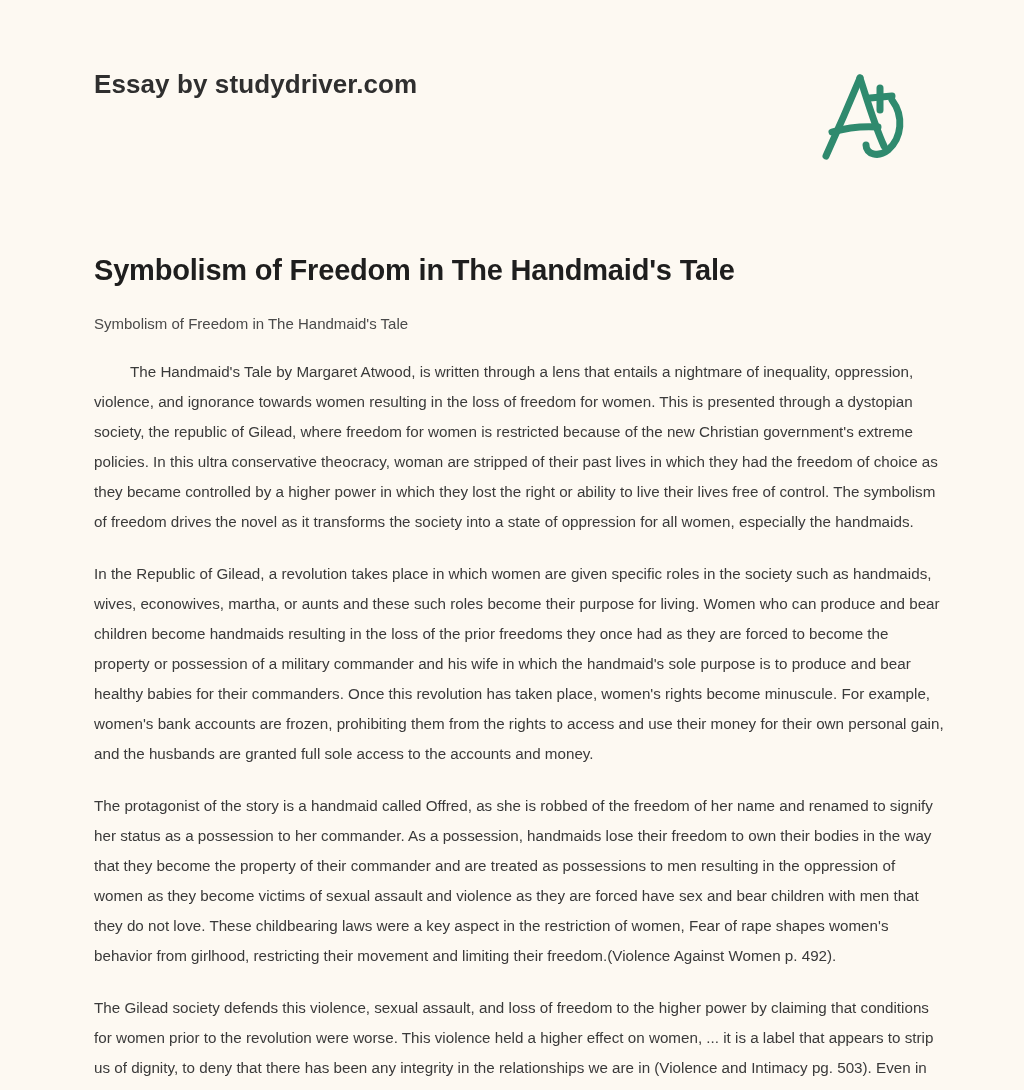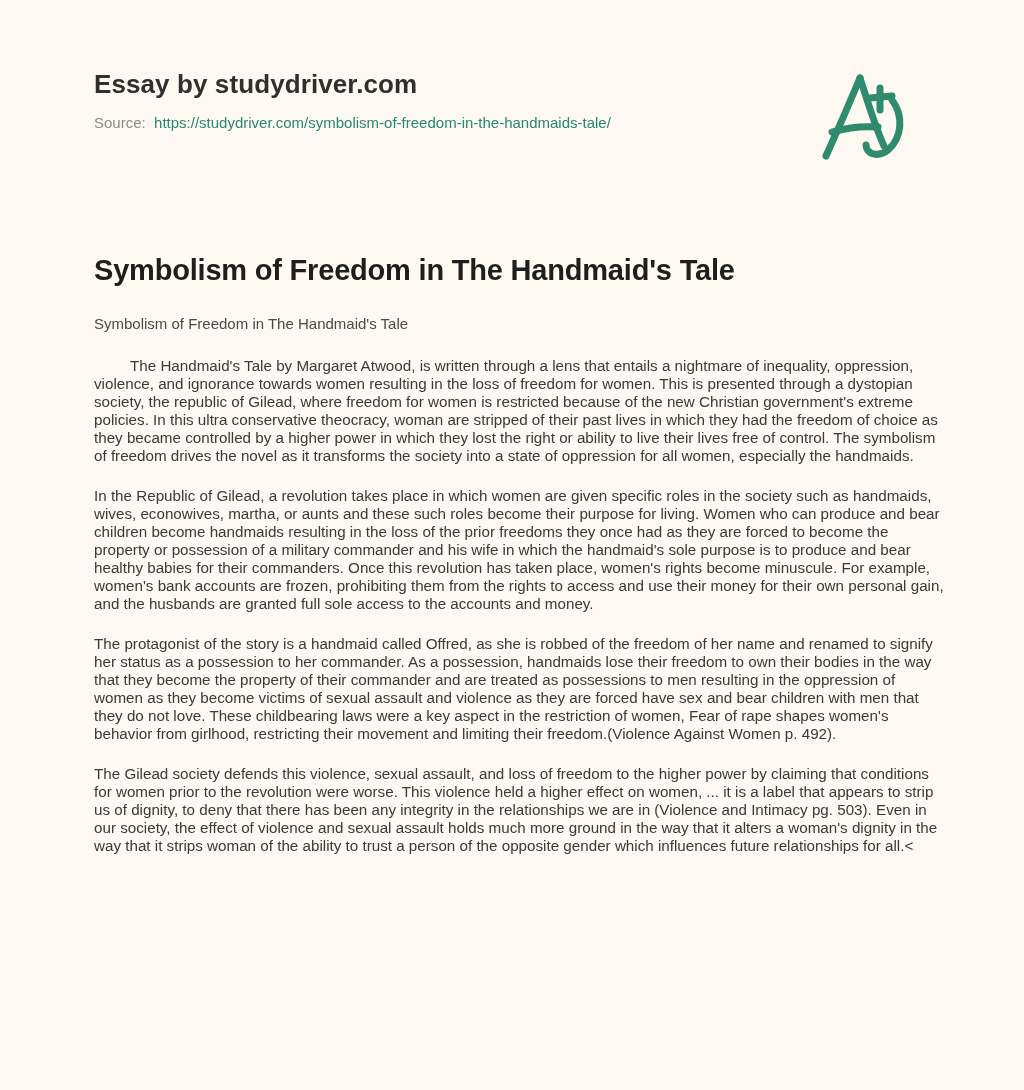--- a/index.html
+++ b/index.html
@@ -105,21 +105,21 @@
     color: #4a4a4a;
   }
 
   .body-copy {
     padding-top: 22px;
   }
 
   .body-copy p {
     margin: 0 0 22px 0;
     font-size: 15.2px;
-    line-height: 18px;
+    line-height: 30px;
     color: #3a3a3a;
     text-align: left;
   }
 
   .body-copy p.indent {
     text-indent: 36px;
   }
 
   .body-copy p:last-child {
     margin-bottom: 0;
@@ -128,24 +128,20 @@
 </head>
 <body>
 
 <div class="page">
 
   <div class="header">
 
     <div class="brand-block">
       <div class="brand-title">Essay by studydriver.com</div>
 
-      <div class="source-line">
-        <span class="source-label">Source:</span>
-        <span>&nbsp;</span><a class="source-url" href="#">https://studydriver.com/symbolism-of-freedom-in-the-handmaids-tale/</a>
-      </div>
     </div>
 
     <div class="logo">
       <svg viewBox="0 0 104 104" xmlns="http://www.w3.org/2000/svg" fill="none" stroke="#2f8a6e" stroke-width="7" stroke-linecap="round" stroke-linejoin="round">
 
         <path d="M14 94 C 24 72, 38 40, 48 16"></path>
         <path d="M48 16 C 54 34, 62 62, 72 84"></path>
         <path d="M20 70 C 34 66, 52 64, 66 65"></path>
 
         <path d="M68 26 L 68 48"></path>

